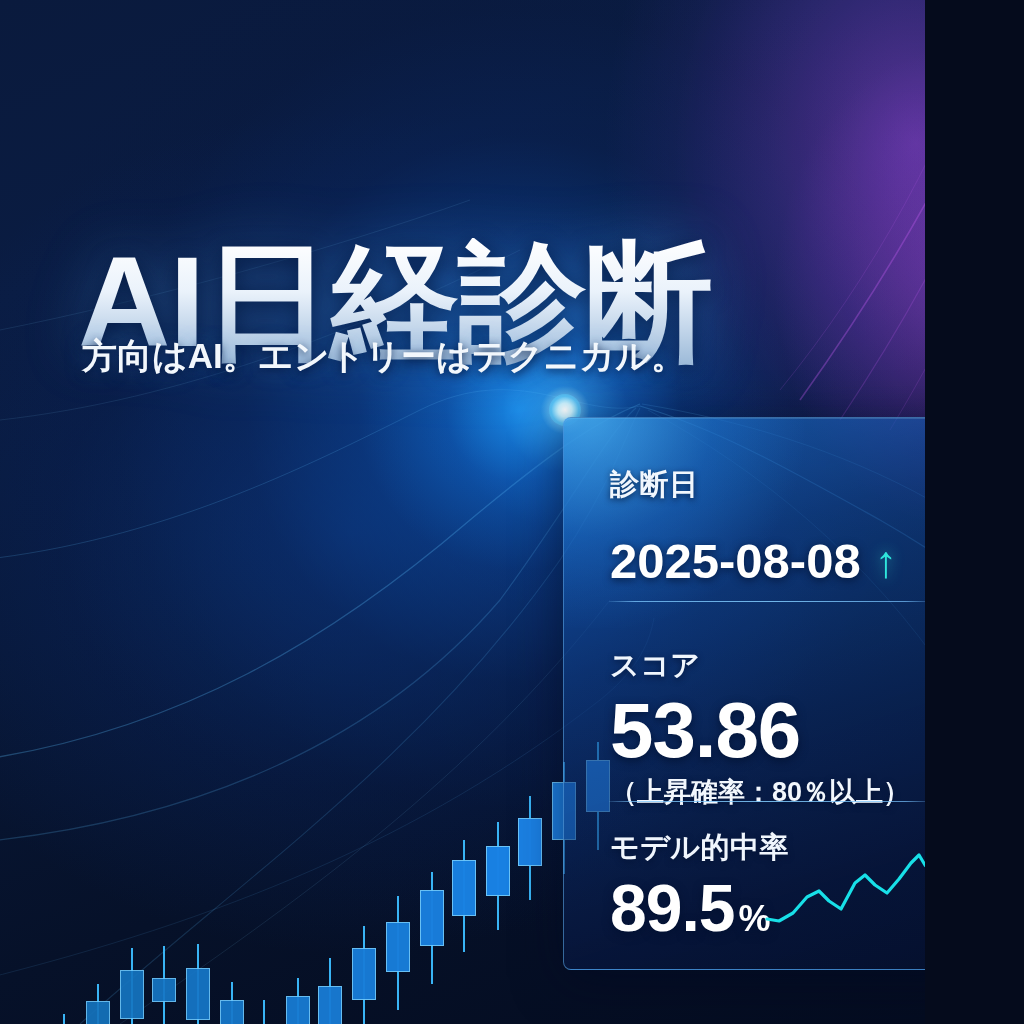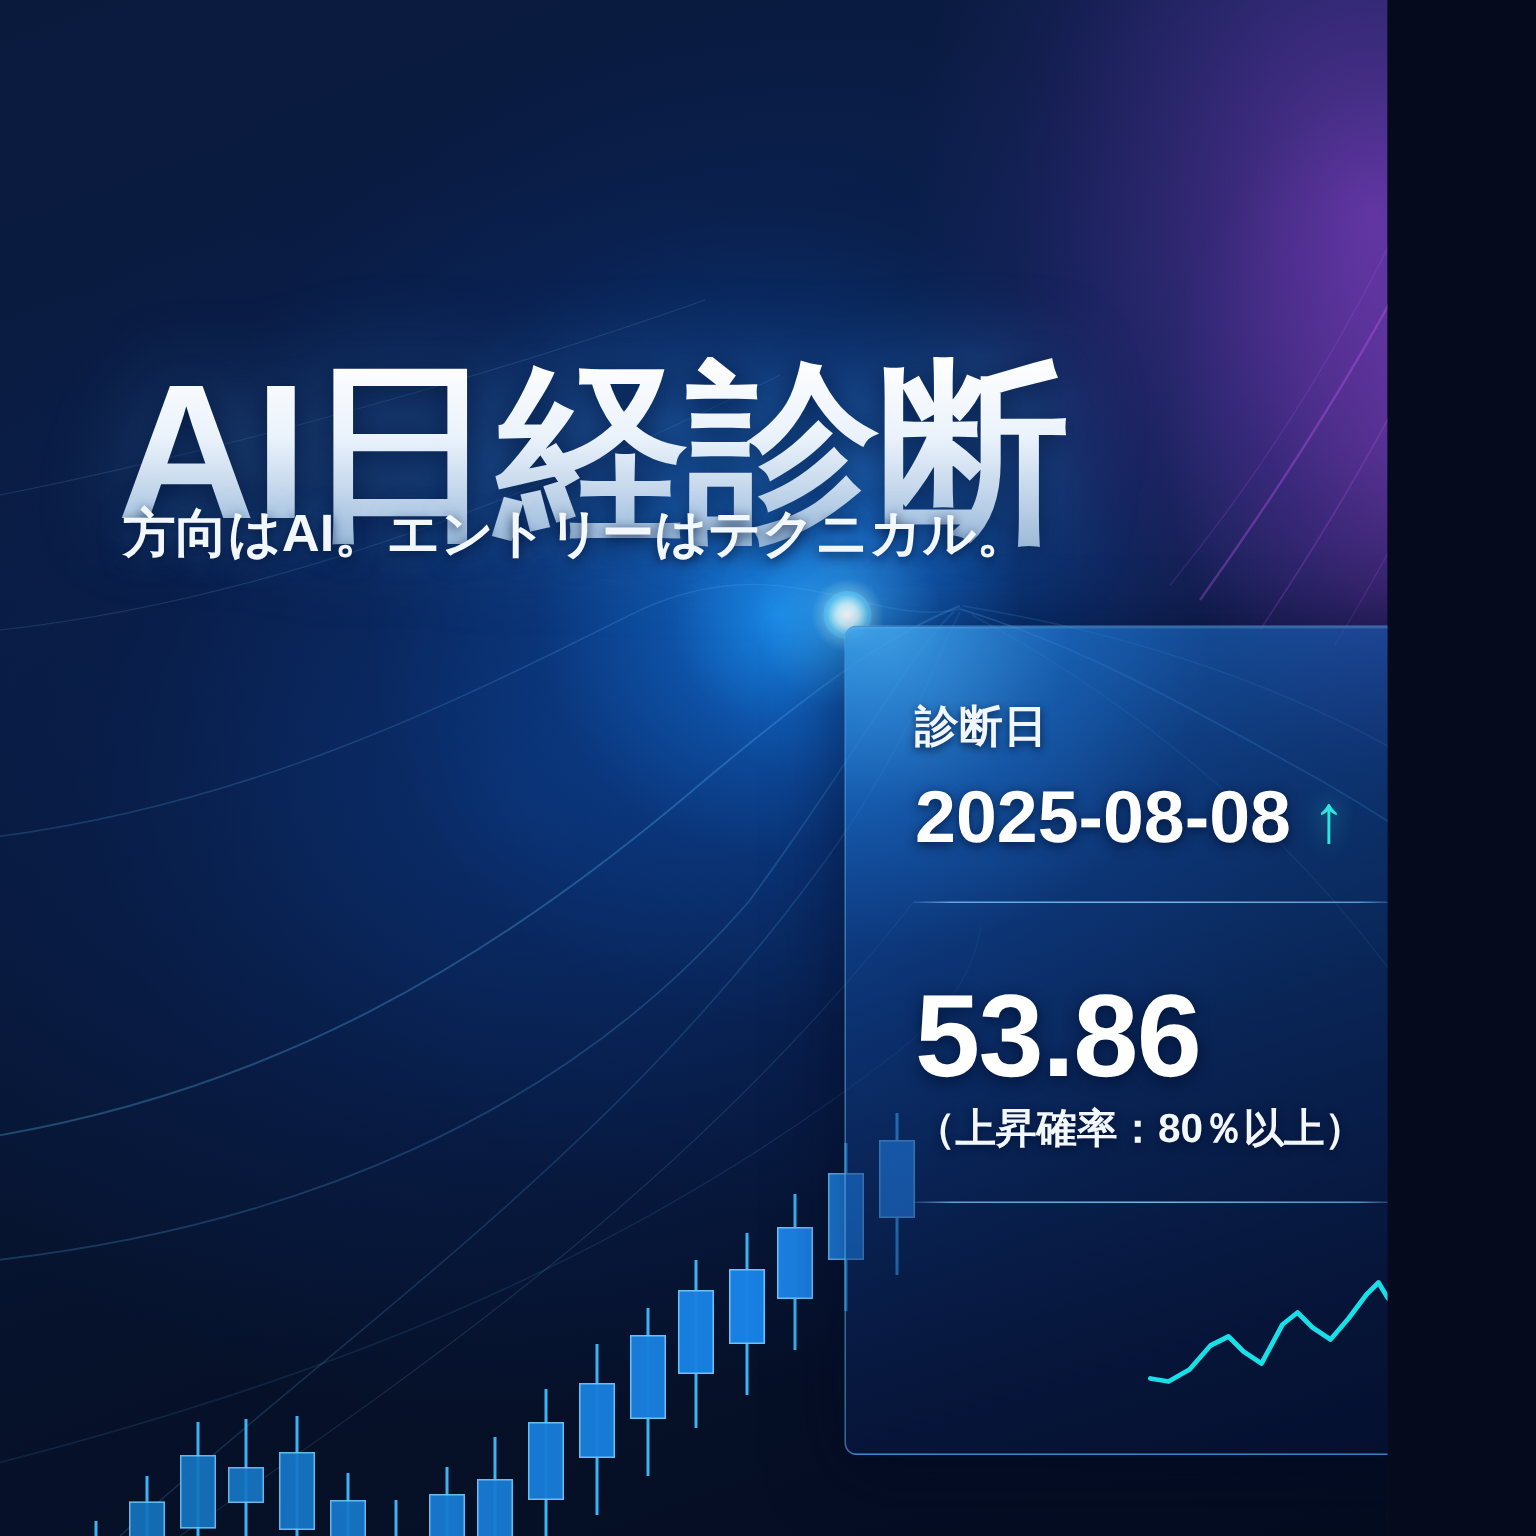--- a/index.html
+++ b/index.html
@@ -136,21 +136,21 @@
   .section { position: relative; }
   .label {
     font-size: 29px;
     font-weight: bold;
     color: #f0f6fd;
     letter-spacing: 0.5px;
     text-shadow: 0 2px 6px rgba(0,16,48,0.8);
     white-space: nowrap;
   }
   .value-date {
-    margin-top: 12px;
+    margin-top: 28px;
     font-size: 49px;
     font-weight: bold;
     color: #ffffff;
     letter-spacing: 0px;
     white-space: nowrap;
     text-shadow: 0 2px 8px rgba(0,16,48,0.8);
     display: flex;
     align-items: center;
     gap: 14px;
   }
@@ -328,26 +328,34 @@
         <div class="label">診断日</div>
         <div class="value-date">
           <span>2025-08-08</span>
           <span class="arrow-up">↑</span>
         </div>
       </div>
 
       <div class="divider" id="divider-1"></div>
 
       <div class="section sec-2">
+        <div class="label">スコア</div>
         <div class="value-score">53.86</div>
         <div class="note">（上昇確率：80％以上）</div>
       </div>
 
       <div class="divider" id="divider-2"></div>
 
+      <div class="section sec-3">
+        <div class="label">モデル的中率</div>
+        <div class="value-rate">
+          <span>89.5</span>
+          <span class="pct">%</span>
+        </div>
+      </div>
 
       <svg class="spark" viewBox="0 0 186 92" fill="none" preserveAspectRatio="none">
         <polyline id="spark-path" fill="none" stroke="#18e0e8" stroke-width="3.2" stroke-linecap="round" stroke-linejoin="round" points="4,84 16,86 30,78 44,62 56,56 66,66 78,74 92,48 102,40 112,50 124,58 136,44 148,28 156,20 162,30 170,38 180,10"></polyline>
       </svg>
 
     </div>
   </div>
 
 </div>
 

